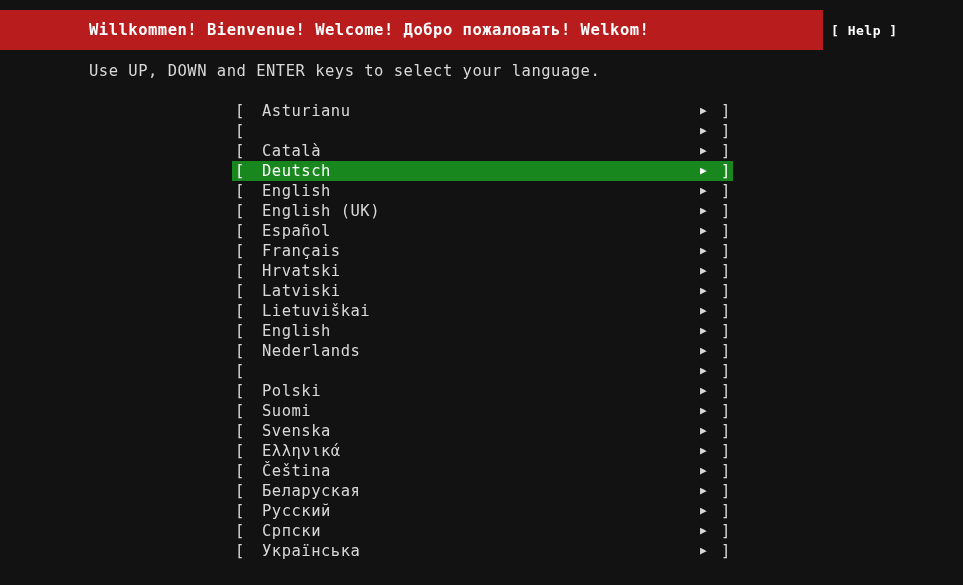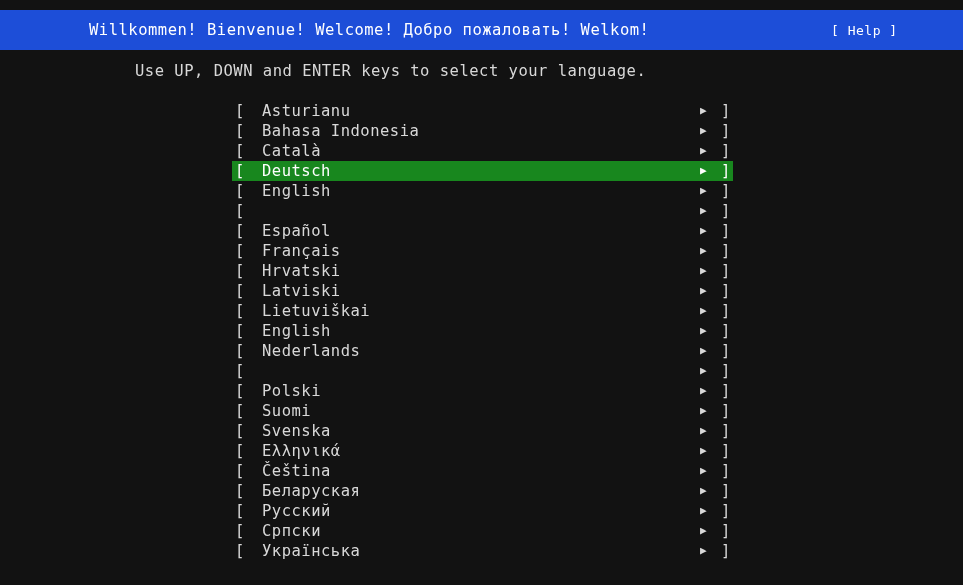--- a/index.html
+++ b/index.html
@@ -13,26 +13,27 @@
     font-family: "DejaVu Sans Mono", "Liberation Mono", monospace;
     overflow: hidden;
     position: relative;
   }
 
   
   #header-bar {
     position: absolute;
     left: 0;
     top: 10px;
-    width: 963px;
+    width: 823px;
     height: 40px;
-    background: #1d4ed8;
+    background: #b91c1c;
     display: flex;
     align-items: center;
     box-sizing: border-box;
+    font-weight: bold;
   }
   #header-title {
     position: absolute;
     left: 89px;
     top: 50%;
     transform: translateY(-50%);
     color: #ffffff;
     font-size: 15.5px;
     letter-spacing: 0.5px;
     white-space: pre;
@@ -51,21 +52,20 @@
 
   
   #instruction-line {
     position: absolute;
     left: 89px;
     top: 62px;
     color: #d8d8d8;
     font-size: 15.5px;
     letter-spacing: 0.5px;
     white-space: pre;
-    margin-left: 46px;
   }
 
   
   #language-list {
     position: absolute;
     left: 232px;
     top: 101px;
     width: 501px;
   }
   .lang-row {
@@ -138,21 +138,20 @@
 
 <div id="language-list">
     <div class="lang-row">
       <span class="lang-bracket-left">[</span>
       <span class="lang-label">Asturianu</span>
       <span class="lang-arrow">▶</span>
       <span class="lang-bracket-right">]</span>
     </div>
     <div class="lang-row">
       <span class="lang-bracket-left">[</span>
-      <span class="lang-label">Bahasa Indonesia</span>
       <span class="lang-arrow">▶</span>
       <span class="lang-bracket-right">]</span>
     </div>
     <div class="lang-row">
       <span class="lang-bracket-left">[</span>
       <span class="lang-label">Català</span>
       <span class="lang-arrow">▶</span>
       <span class="lang-bracket-right">]</span>
     </div>
     <div class="lang-row selected">
@@ -162,20 +161,21 @@
       <span class="lang-bracket-right">]</span>
     </div>
     <div class="lang-row">
       <span class="lang-bracket-left">[</span>
       <span class="lang-label">English</span>
       <span class="lang-arrow">▶</span>
       <span class="lang-bracket-right">]</span>
     </div>
     <div class="lang-row">
       <span class="lang-bracket-left">[</span>
+      <span class="lang-label">English (UK)</span>
       <span class="lang-arrow">▶</span>
       <span class="lang-bracket-right">]</span>
     </div>
     <div class="lang-row">
       <span class="lang-bracket-left">[</span>
       <span class="lang-label">Español</span>
       <span class="lang-arrow">▶</span>
       <span class="lang-bracket-right">]</span>
     </div>
     <div class="lang-row">

